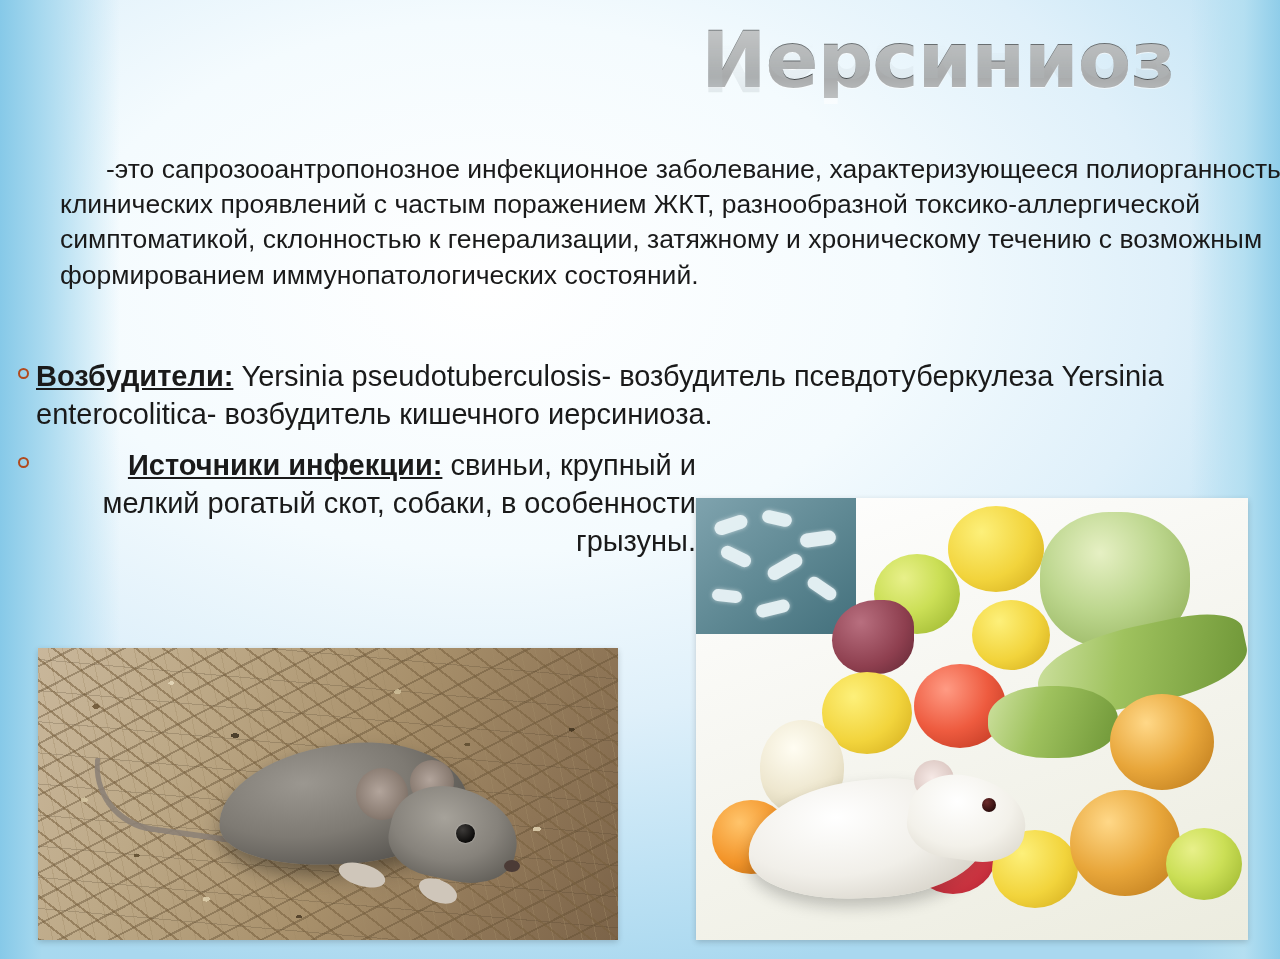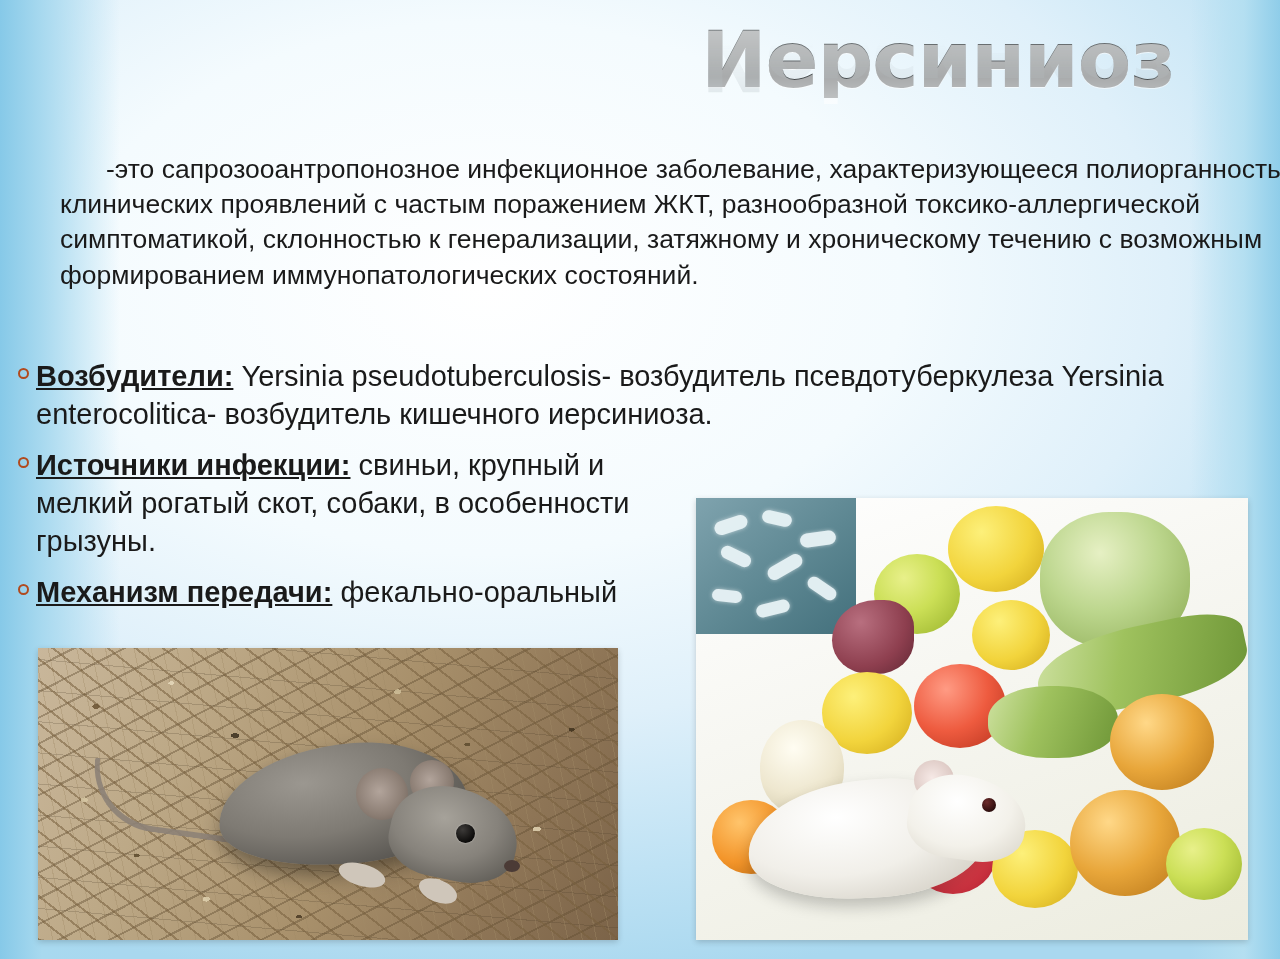--- a/index.html
+++ b/index.html
@@ -126,21 +126,21 @@
   .bullet .btext {
     flex: 1 1 auto;
   }
   .bullet .lead {
     font-weight: bold;
     text-decoration: underline;
     text-underline-offset: 2px;
   }
 
   
-  .bullet.narrow .btext { max-width: 660px; }
+  .bullet.narrow .btext { max-width: 660px; text-align: right; }
 
   
   .img-box {
     position: absolute;
     overflow: hidden;
     z-index: 3;
   }
 
   
   #mouse-photo {
@@ -332,24 +332,20 @@
     <div class="bullet">
       <span class="marker"></span>
       <span class="btext"><span class="lead">Возбудители:</span><span> Yersinia pseudotuberculosis- возбудитель псевдотуберкулеза Yersinia enterocolitica- возбудитель кишечного иерсиниоза.</span></span>
     </div>
 
     <div class="bullet narrow">
       <span class="marker"></span>
       <span class="btext"><span class="lead">Источники инфекции:</span><span> свиньи, крупный и мелкий рогатый скот, собаки, в особенности грызуны.</span></span>
     </div>
 
-    <div class="bullet narrow">
-      <span class="marker"></span>
-      <span class="btext"><span class="lead">Механизм передачи:</span><span> фекально-оральный</span></span>
-    </div>
 
 
   </div>
 
   <div class="img-box photo-border" id="mouse-photo">
     <div class="straw"></div>
     <div class="seeds"></div>
     <div class="m-tail"></div>
     <div class="m-body"></div>
     <div class="m-ear e1"></div>

